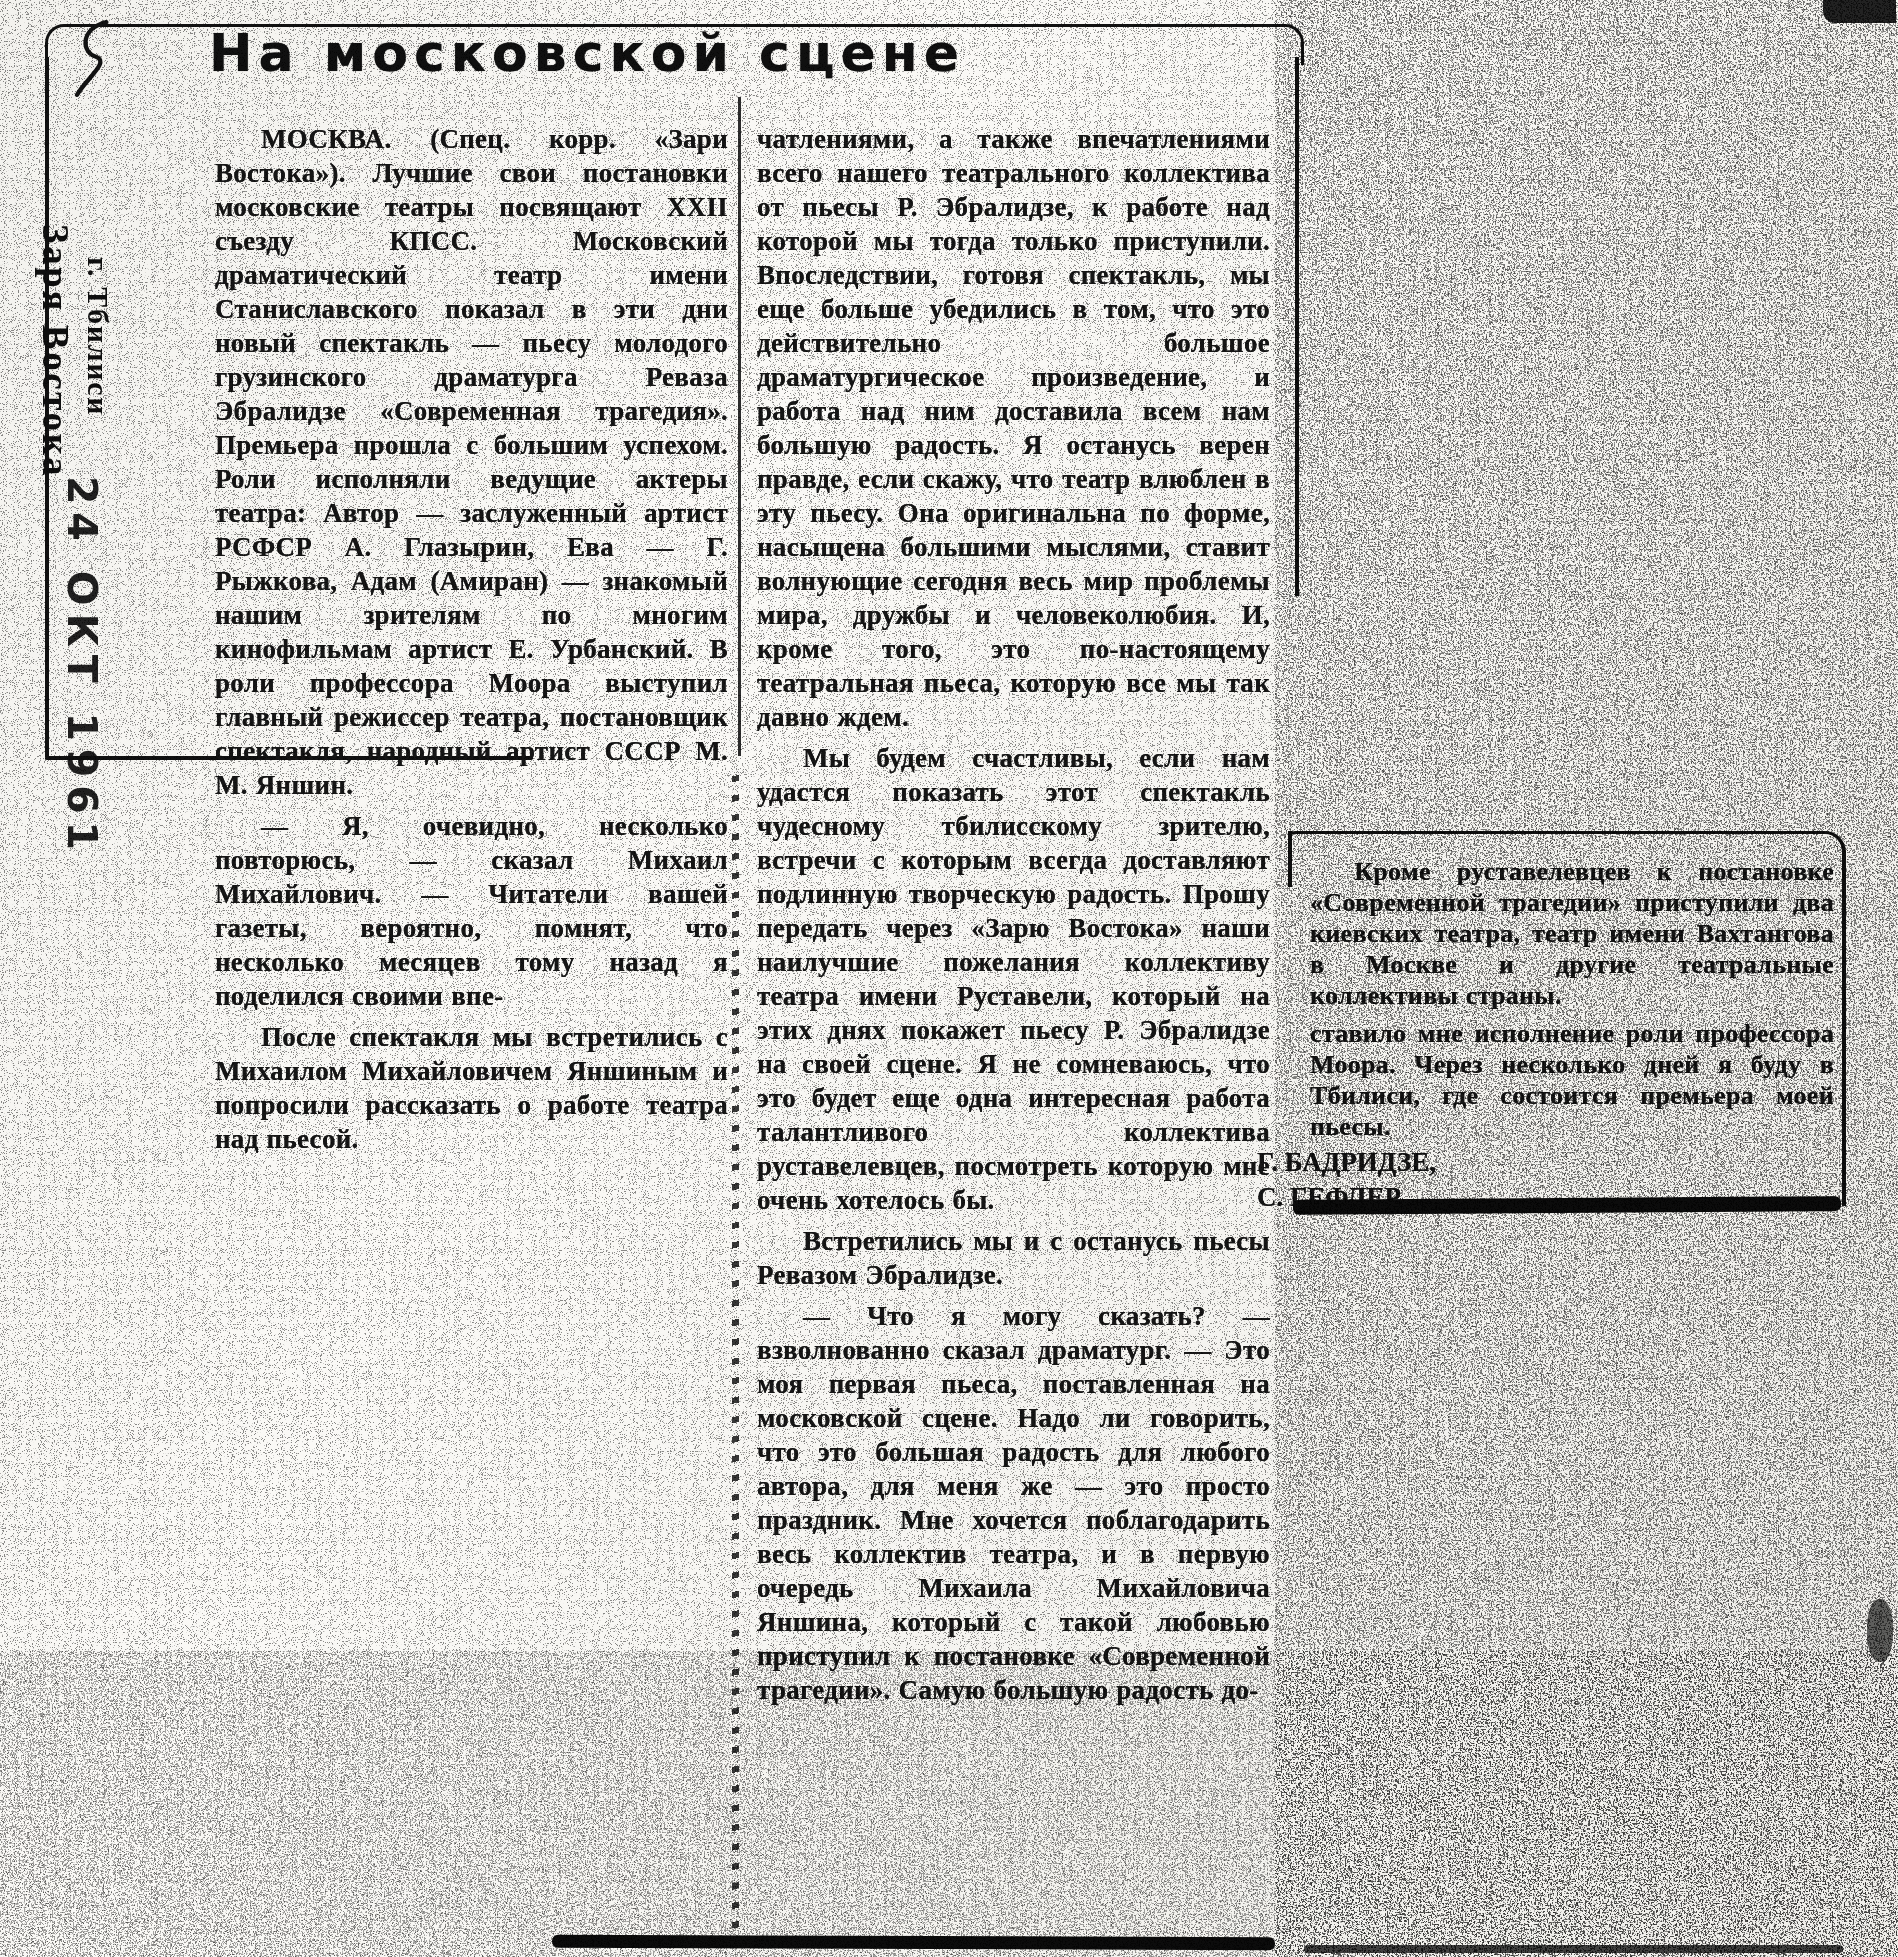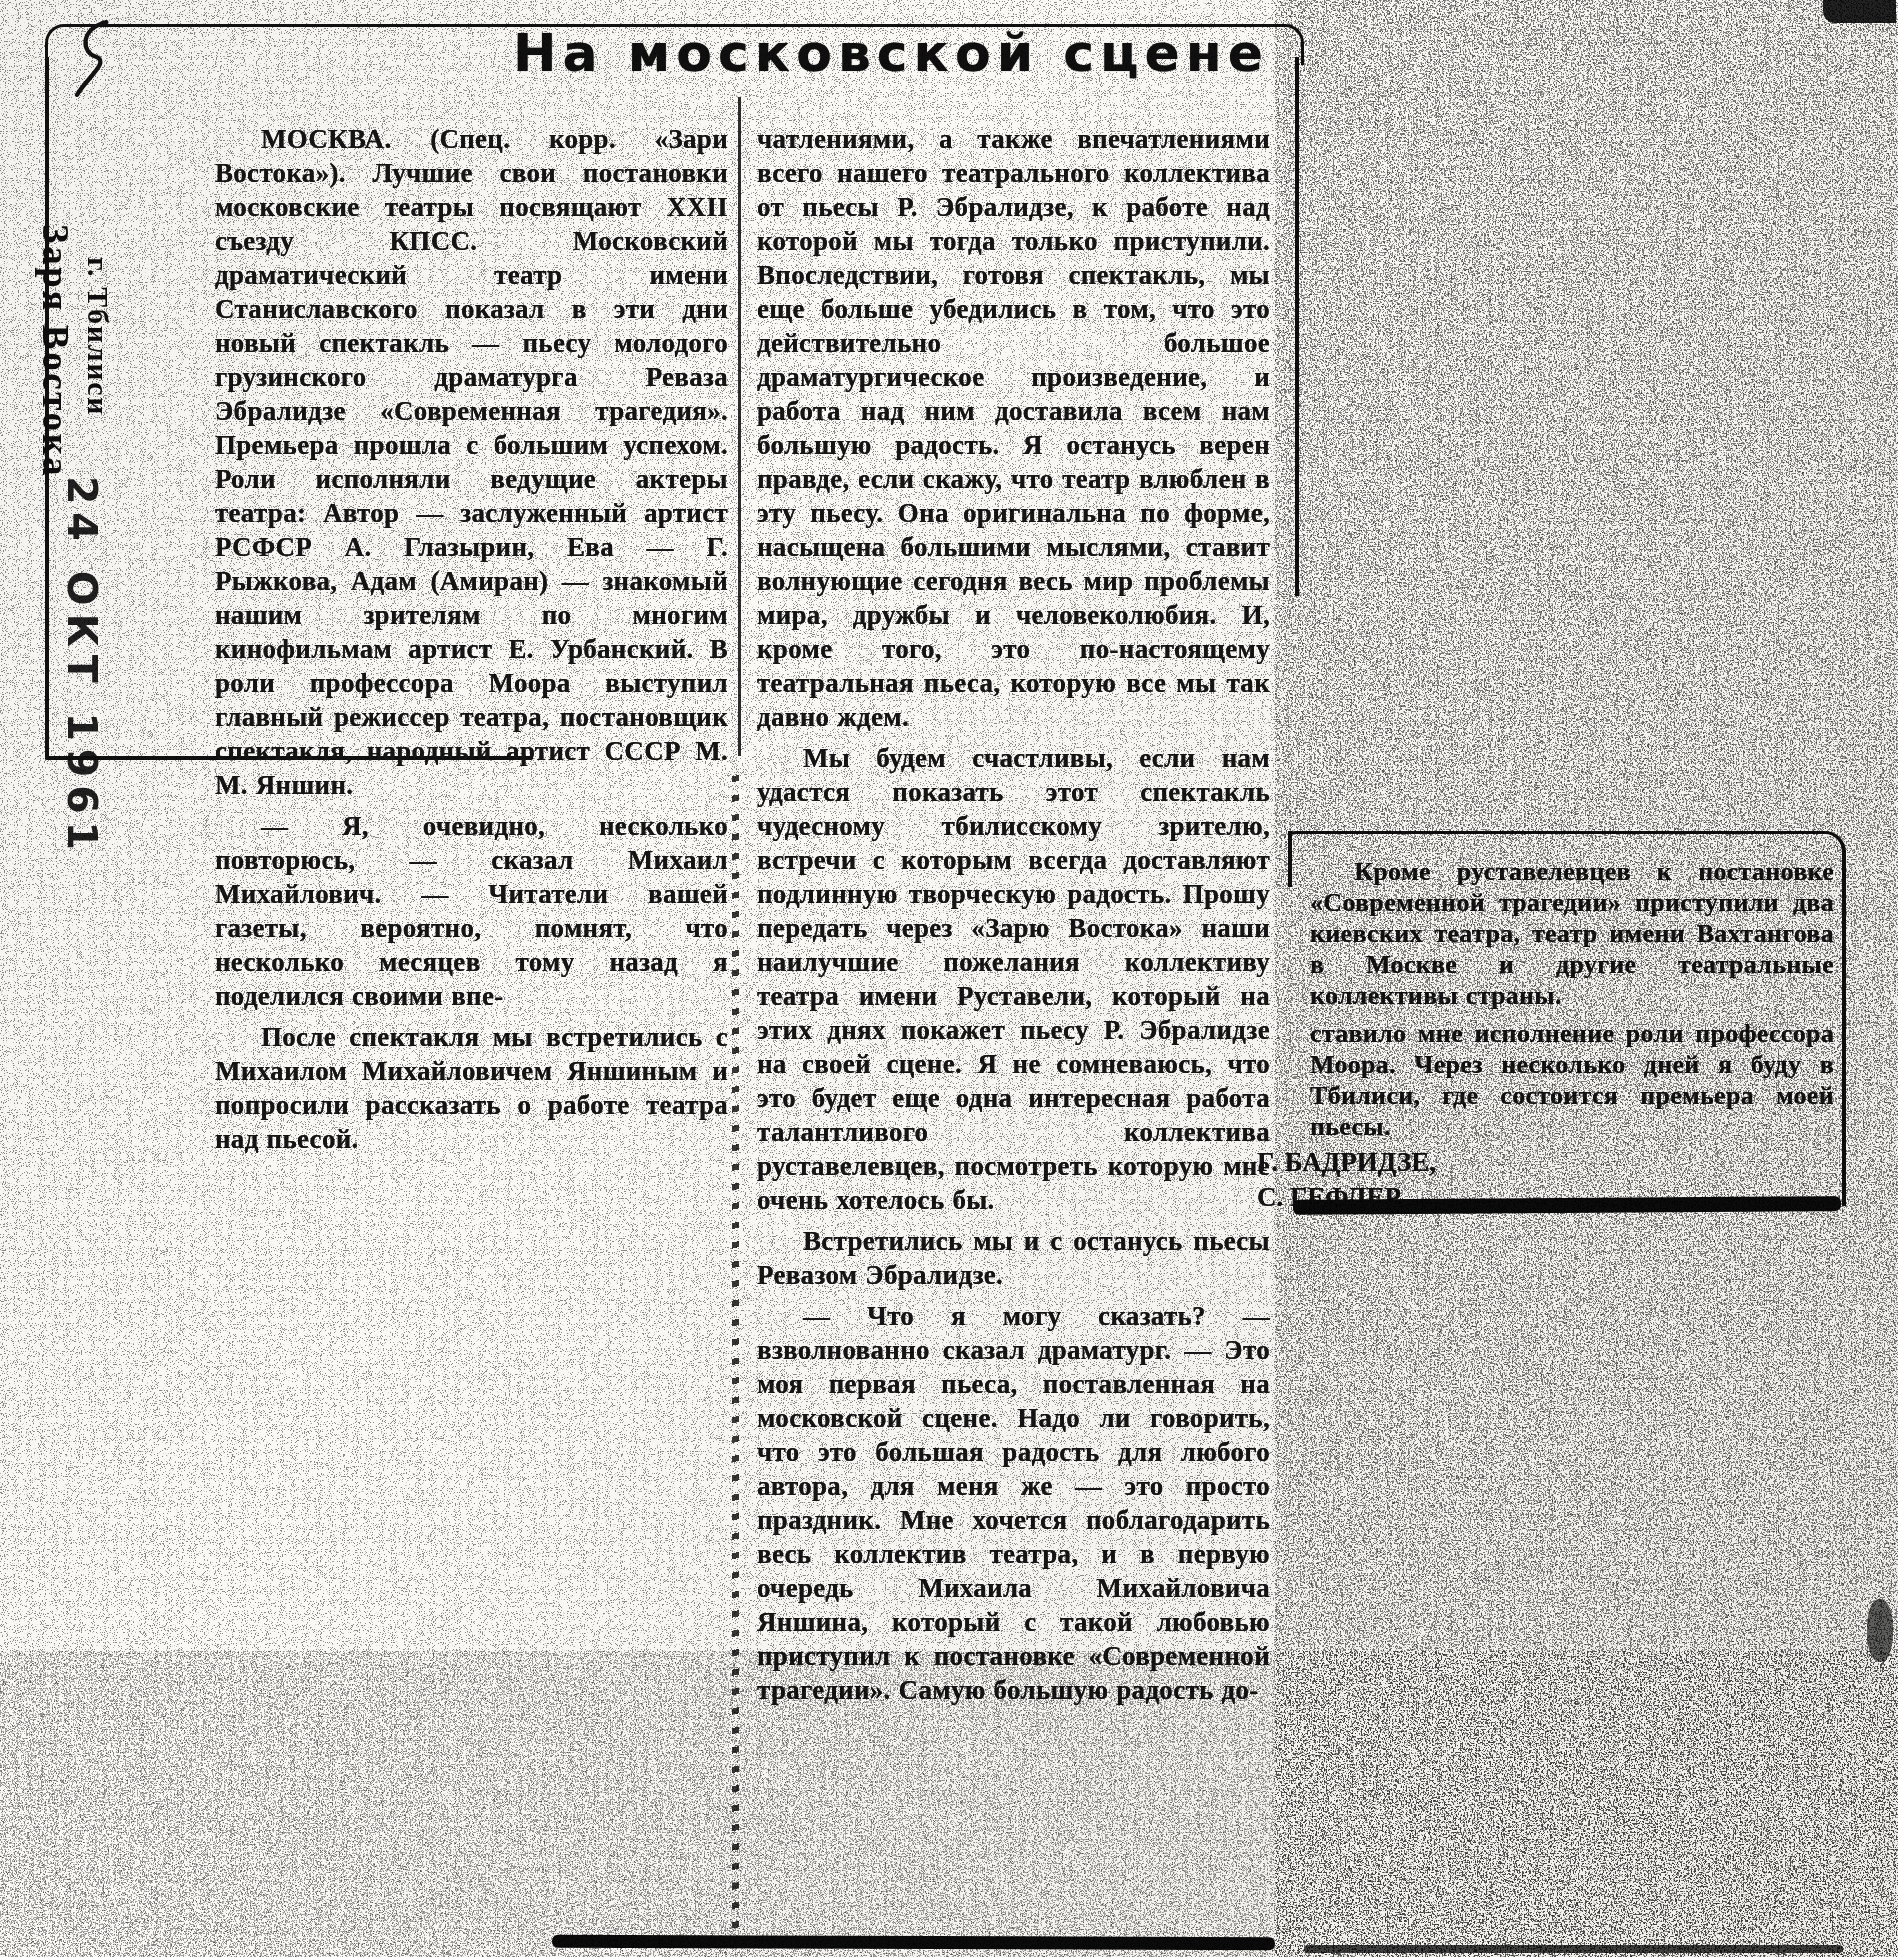--- a/index.html
+++ b/index.html
@@ -7,21 +7,21 @@
     position:relative;
     width:1899px;height:1958px;
     overflow:hidden;
     background:linear-gradient(115deg,#f3f2ee 0%,#faf9f6 35%,#f4f3ef 70%,#efeeea 100%);
     font-family:"Liberation Serif", serif;
     color:#161616;
   }
   
   .title{
     position:absolute;left:209px;top:22.6px;width:1060px;margin:0;
-    text-align:right;
+    text-align:left;
     font-family:"DejaVu Sans", sans-serif;
     font-weight:700;font-size:52px;letter-spacing:6px;
     color:#101010;
     text-shadow:0 0 0.9px rgba(0,0,0,.65);
   }
   
   .col{
     position:absolute;top:122px;width:521px;
     font-size:27px;line-height:34px;font-weight:700;
     letter-spacing:0.3px;word-spacing:0.9px;

